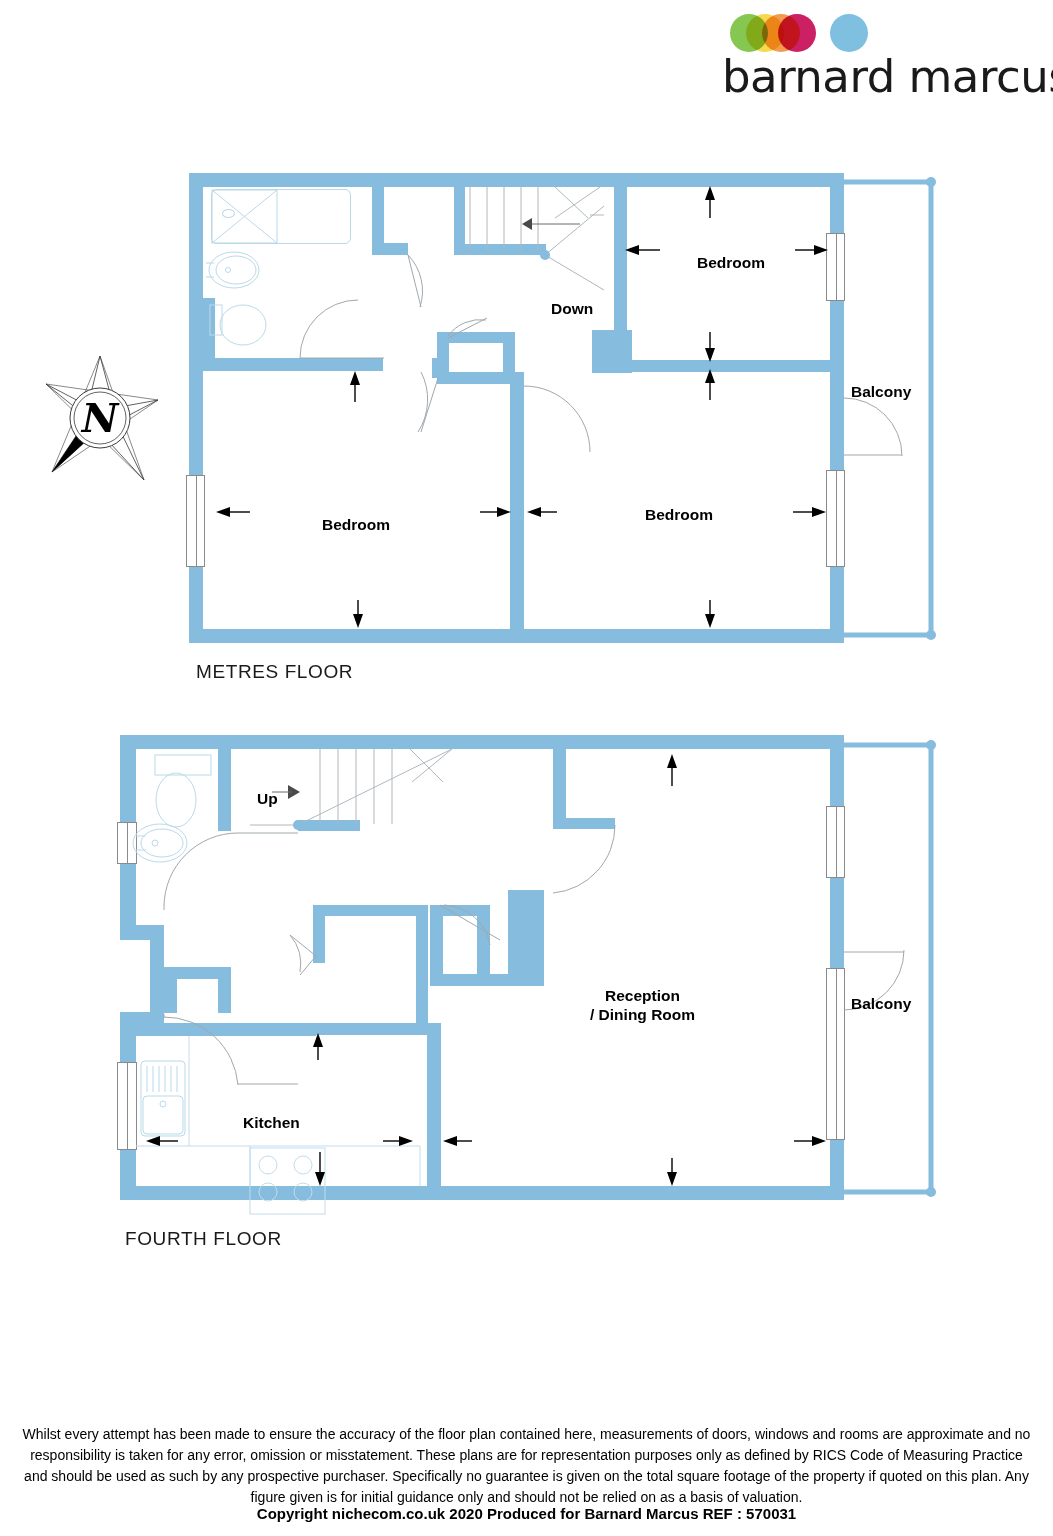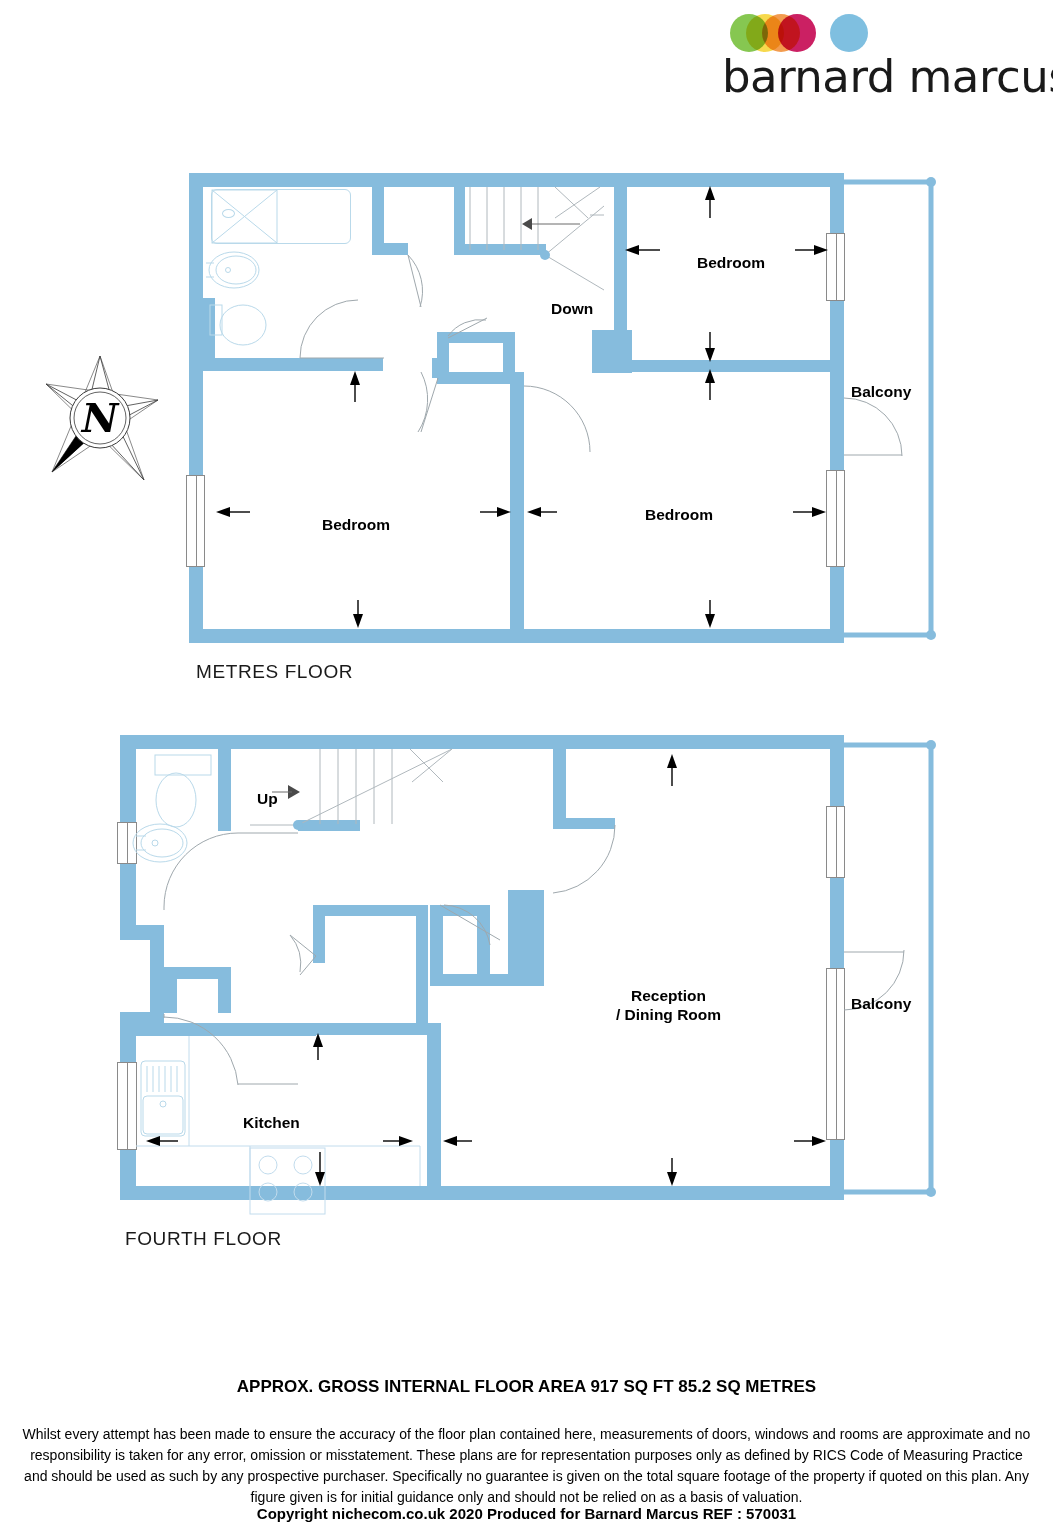--- a/index.html
+++ b/index.html
@@ -474,26 +474,25 @@
       <polygon points="146,1141 160,1136 160,1146" fill="#000"></polygon>
 
       <line x1="320" y1="1152" x2="320" y2="1180" stroke="#000" stroke-width="1.4"></line>
       <polygon points="320,1186 315,1172 325,1172" fill="#000"></polygon>
 
       <line x1="318" y1="1040" x2="318" y2="1060" stroke="#000" stroke-width="1.4"></line>
       <polygon points="318,1033 313,1047 323,1047" fill="#000"></polygon>
     </svg>
 
     <div class="label" style="left:257px; top:777px;text-align:right;">Up</div>
-    <div class="label two-line" style="left:616px; top:973px;">
+    <div class="label two-line" style="left:590px; top:973px;">
       <div>Reception</div>
       <div>/ Dining Room</div>
     </div>
     <div class="label" style="left:243px; top:1101px;">Kitchen</div>
     <div class="label" style="left:851px; top:982px;">Balcony</div>
     <div class="floor-title" style="left:125px; top:1228px;">FOURTH FLOOR</div>
   </div>
 
-  <div class="title-sub">APPROX. GROSS INTERNAL FLOOR AREA 917 SQ FT 85.2 SQ METRES</div>
   <div class="disclaimer">Whilst every attempt has been made to ensure the accuracy of the floor plan contained here, measurements of doors, windows and rooms are approximate and no responsibility is taken for any error, omission or misstatement. These plans are for representation purposes only as defined by RICS Code of Measuring Practice and should be used as such by any prospective purchaser.  Specifically no guarantee is given on the total square footage of the property if quoted on this plan. Any figure given is for initial guidance only and should not be relied on as a basis of valuation.</div>
   <div class="copyright">Copyright nichecom.co.uk 2020    Produced for Barnard Marcus   REF : 570031</div>
 
 </div>
 
 </body></html>

